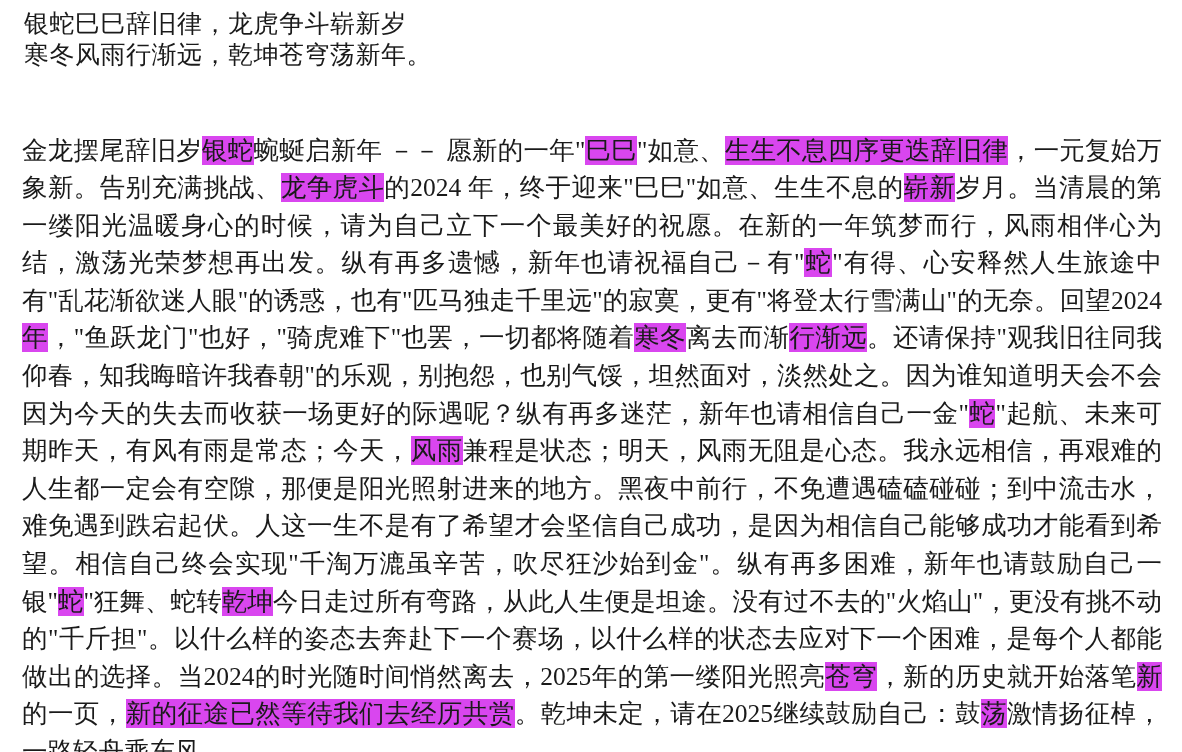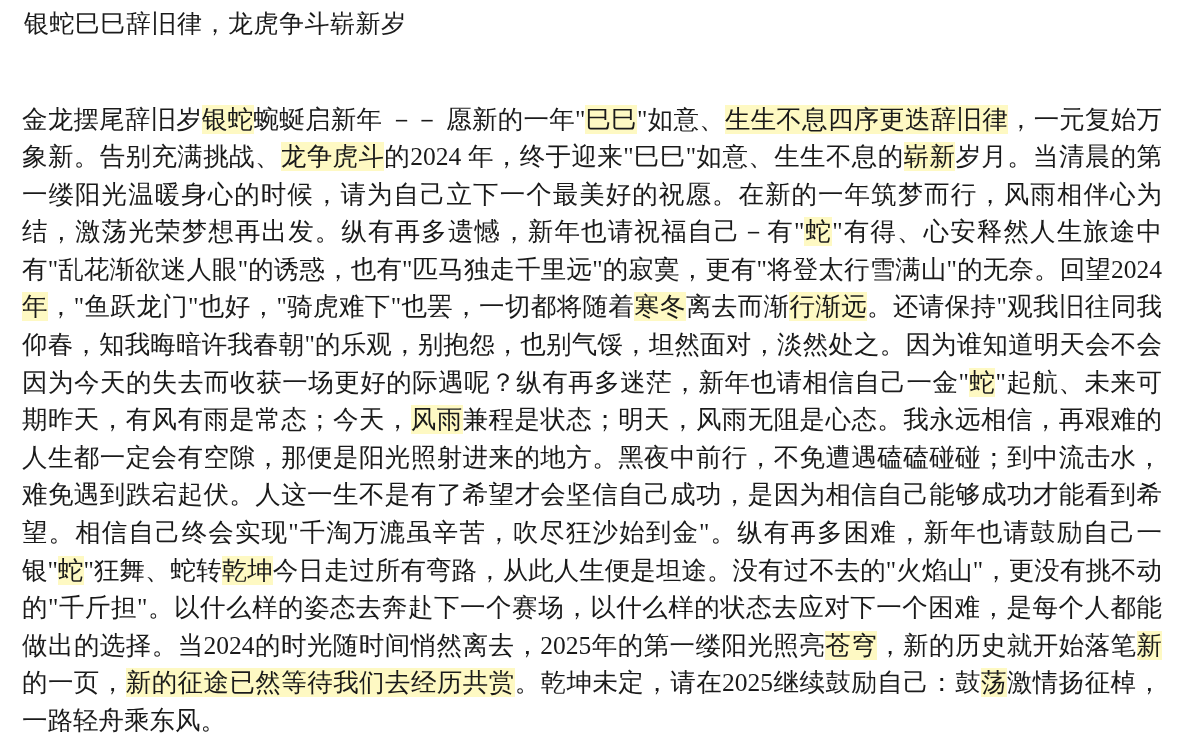--- a/index.html
+++ b/index.html
@@ -54,33 +54,34 @@
   }
   .para {
     font-size: 25.5px;
     line-height: 37.6px;
     text-align: justify;
     text-justify: inter-character;
     letter-spacing: 0px;
     word-break: break-all;
   }
   .hl {
-    background: #fef9c3;
+    background: #d946ef;
   }
   .spacer-gap {
     height: 12px;
   }
 </style>
 </head>
 <body>
 
 <div class="page">
 
   <div class="header-block">
     <div class="header-line">银蛇巳巳辞旧律，龙虎争斗崭新岁</div>
+    <div class="header-line">寒冬风雨行渐远，乾坤苍穹荡新年。</div>
   </div>
 
   <div class="spacer-gap"></div>
 
   <div class="body-block">
     <p class="para" id="body-paragraph"><span>金龙摆尾辞旧岁</span><span class="hl">银蛇</span><span>蜿蜒启新年 －－ 愿新的一年"</span><span class="hl">巳巳</span><span>"如意、</span><span class="hl">生生不息四序更迭</span><span class="hl">辞旧律</span><span>，一元复始万象新。告别充满挑战、</span><span class="hl">龙争虎斗</span><span>的2024 年，终于迎来"巳巳"如意、生生不息的</span><span class="hl">崭新</span><span>岁月。当清晨的第一缕阳光温暖身心的时候，请为自己立下一个最美好的祝愿。在新的一年筑梦而行，风雨相伴心为结，激荡光荣梦想再出发。纵有再多遗憾，新年也请祝福自己－有"</span><span class="hl">蛇</span><span>"有得、心安释然人生旅途中有"乱花渐欲迷人眼"的诱惑，也有"匹马独走千里远"的寂寞，更有"将登太行雪满山"的无奈。回望2024</span><span class="hl">年</span><span>，"鱼跃龙门"也好，"骑虎难下"也罢，一切都将随着</span><span class="hl">寒冬</span><span>离去而渐</span><span class="hl">行渐远</span><span>。还请保持"观我旧往同我仰春，知我晦暗许我春朝"的乐观，别抱怨，也别气馁，坦然面对，淡然处之。因为谁知道明天会不会因为今天的失去而收获一场更好的际遇呢？纵有再多迷茫，新年也请相信自己一金"</span><span class="hl">蛇</span><span>"起航、未来可期昨天，有风有雨是常态；今天，</span><span class="hl">风雨</span><span>兼程是状态；明天，风雨无阻是心态。我永远相信，再艰难的人生都一定会有空隙，那便是阳光照射进来的地方。黑夜中前行，不免遭遇磕磕碰碰；到中流击水，难免遇到跌宕起伏。人这一生不是有了希望才会坚信自己成功，是因为相信自己能够成功才能看到希望。相信自己终会实现"千淘万漉虽辛苦，吹尽狂沙始到金"。纵有再多困难，新年也请鼓励自己一银"</span><span class="hl">蛇</span><span>"狂舞、蛇转</span><span class="hl">乾坤</span><span>今日走过所有弯路，从此人生便是坦途。没有过不去的"火焰山"，更没有挑不动的"千斤担"。以什么样的姿态去奔赴下一个赛场，以什么样的状态去应对下一个困难，是每个人都能做出的选择。当2024的时光随时间悄然离去，2025年的第一缕阳光照亮</span><span class="hl">苍穹</span><span>，新的历史就开始落笔</span><span class="hl">新</span><span>的一页，</span><span class="hl">新的征途已然等待我们去经历共赏</span><span>。乾坤未定，请在2025继续鼓励自己：鼓</span><span class="hl">荡</span><span>激情扬征棹，一路轻舟乘东风。</span></p>
   </div>
 
 </div>
 

